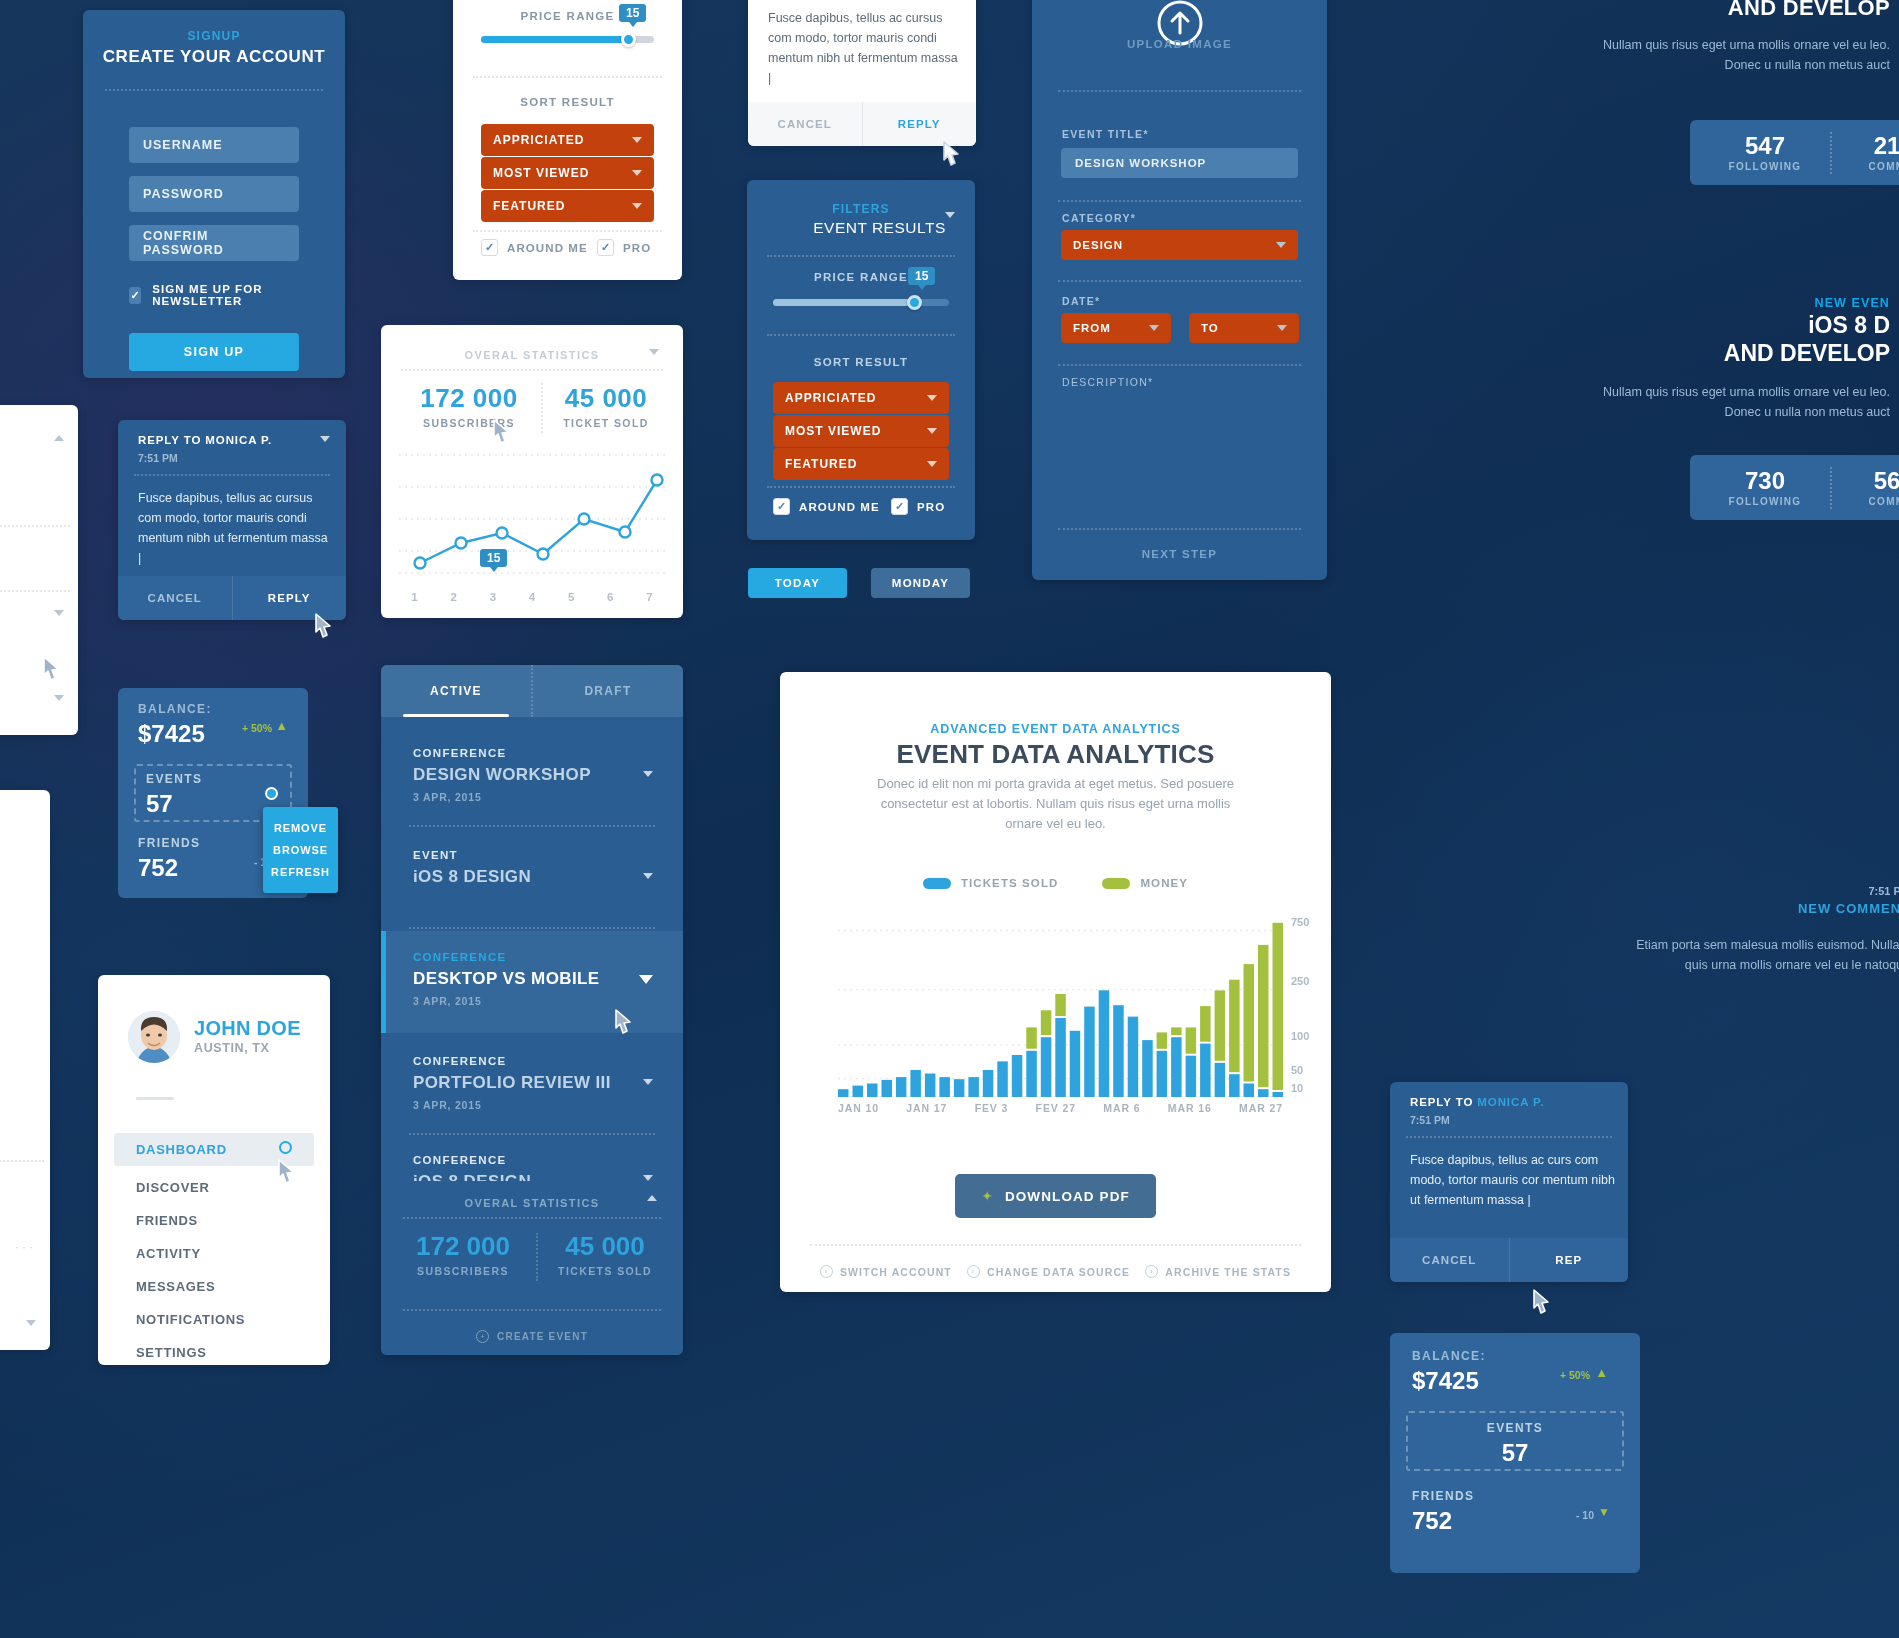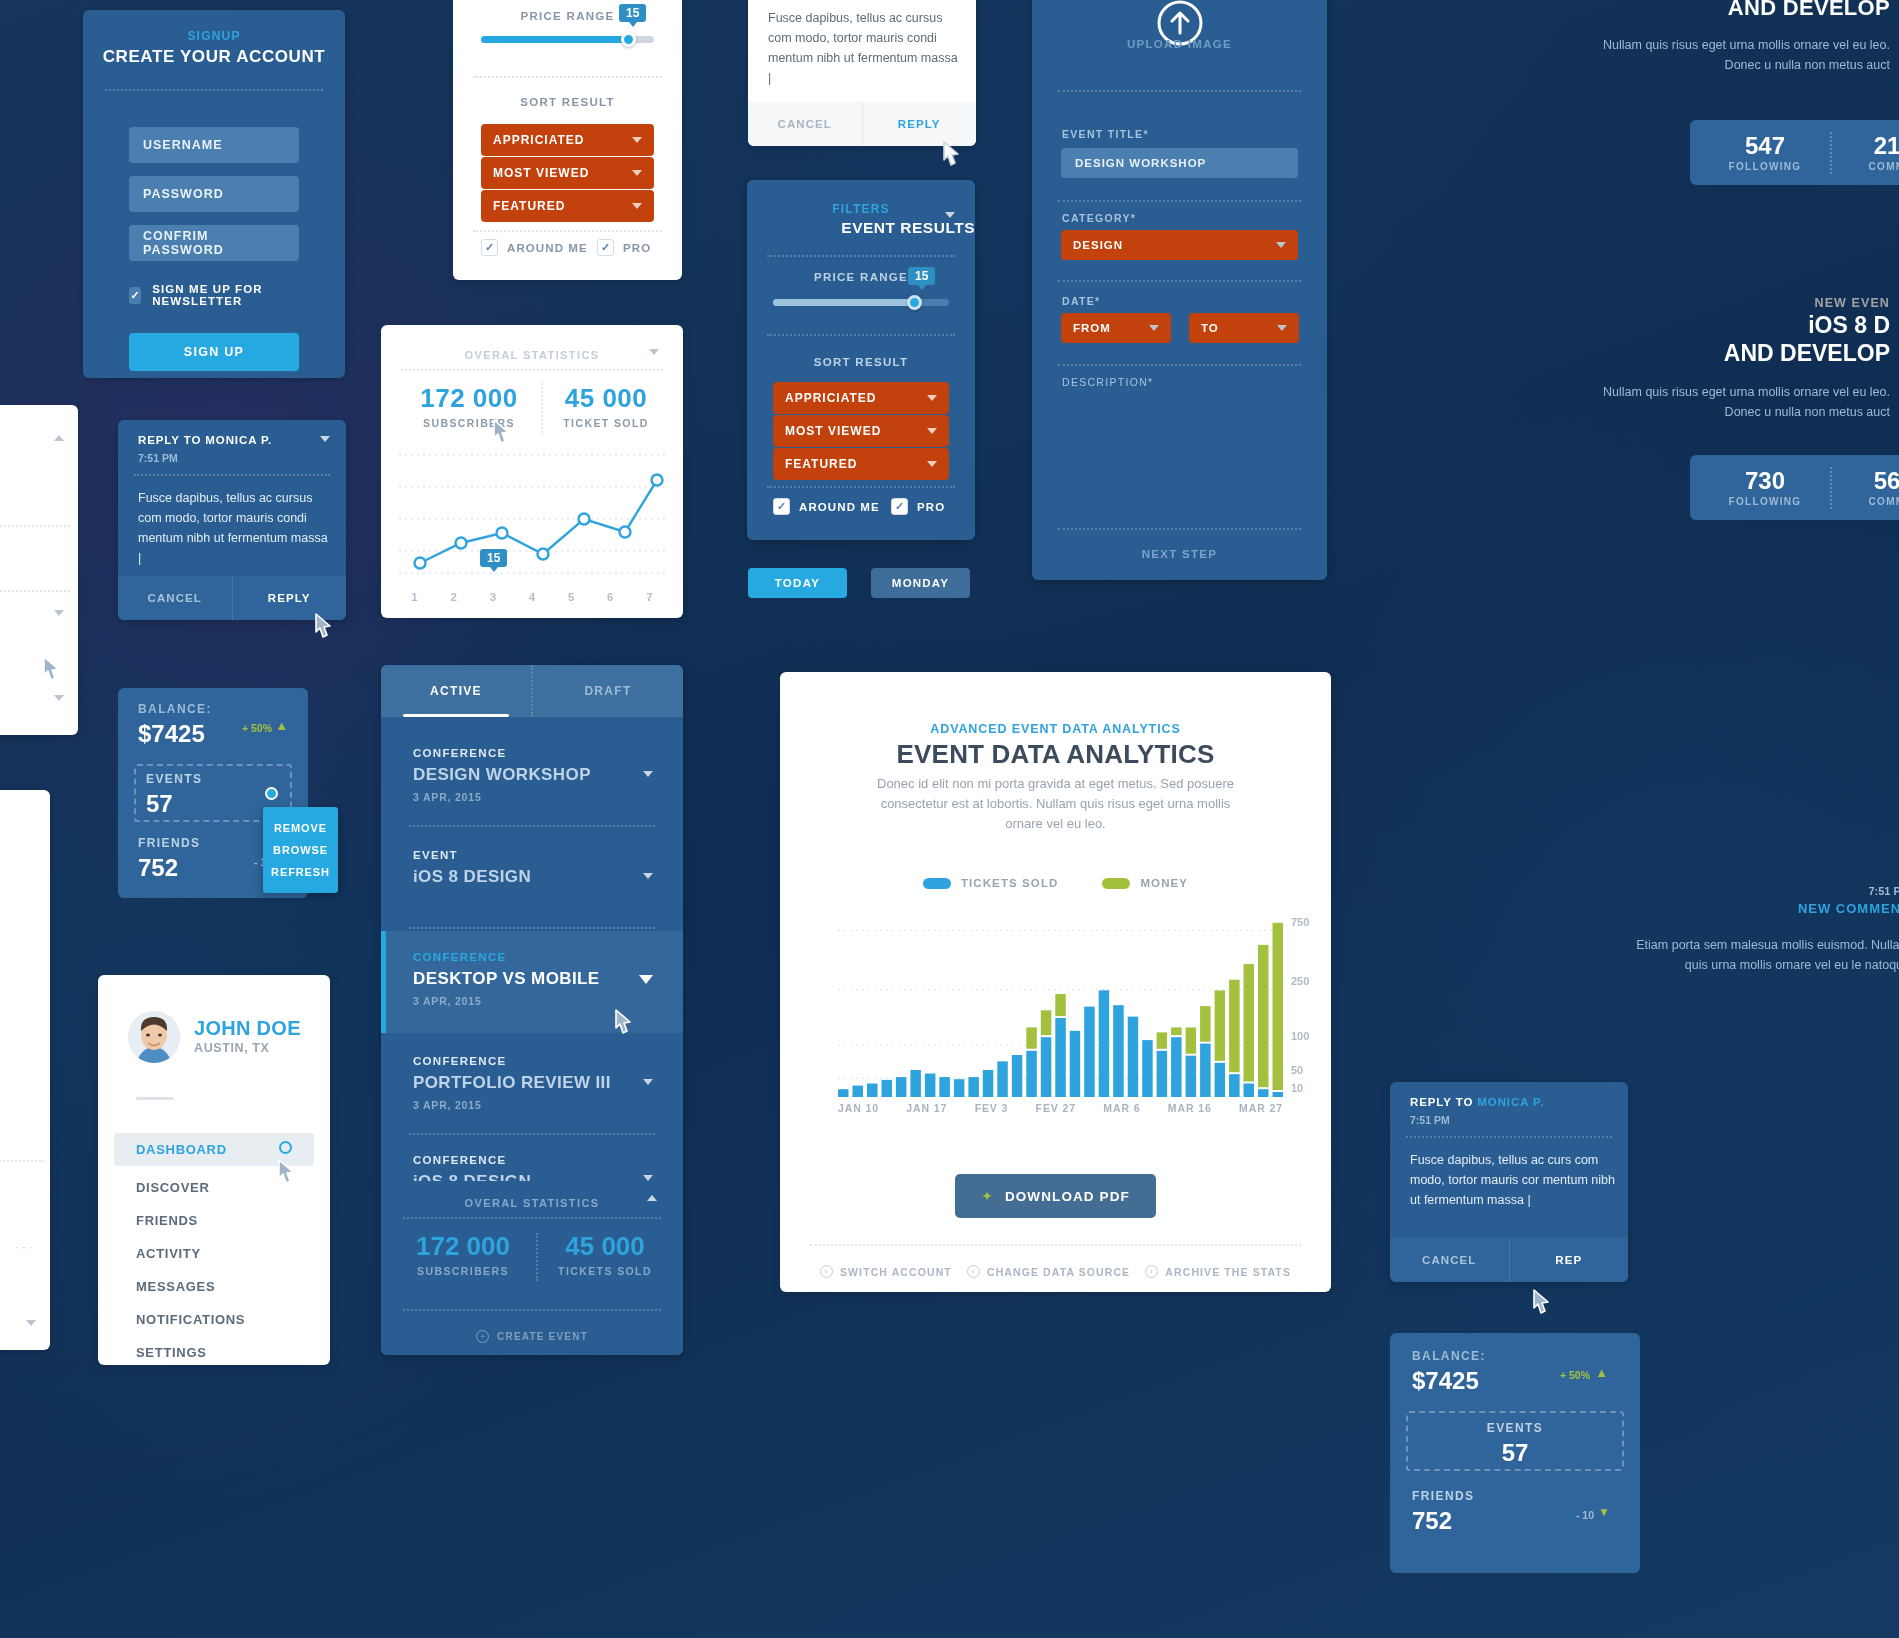--- a/index.html
+++ b/index.html
@@ -400,21 +400,21 @@
       <div style="flex:1;display:flex;align-items:center;justify-content:center;
                   font-size:11.5px;font-weight:bold;letter-spacing:1.1px;color:#2ea3dd;">REPLY</div>
     </div>
   </div>
   <svg class="cursor" style="left:938px;top:140px;" viewBox="0 0 26 32">
     <path d="M6 2 L6 20 L10 16 L13 25 L17 23 L14 15 L20 14 Z" fill="#fff" stroke="#c9d5e0" stroke-width="1.6" stroke-linejoin="round"></path>
   </svg>
 
   <div class="card card-blue" style="left:747px;top:180px;width:228px;height:360px;">
     <div class="ttl-sm" style="margin-top:22px;">FILTERS</div>
-    <div style="font-size:15.5px;font-weight:bold;letter-spacing:.5px;color:#fff;text-align:right;margin-top:3px;padding-left:37px;">EVENT RESULTS</div>
+    <div style="font-size:15.5px;font-weight:normal;letter-spacing:.5px;color:#fff;text-align:center;margin-top:3px;padding-left:37px;">EVENT RESULTS</div>
     <div style="position:absolute;right:20px;top:32px;">
         <div class="caret"></div>
       </div>
     <div class="dashed" style="margin:18px 20px 0 20px;"></div>
 
     <div style="position:absolute;left:0;right:0;top:91px;text-align:center;font-size:11.5px;font-weight:bold;letter-spacing:1.3px;color:#bcd3e6;">PRICE RANGE</div>
     <div class="pill" style="position:absolute;left:161px;top:87px;">15</div>
     <div class="slider-track dk" style="position:absolute;left:26px;right:26px;top:119px;">
       <div class="slider-fill dk" style="width:78%;"></div>
       <div class="slider-knob dk" style="left:76%;"></div>
@@ -607,21 +607,21 @@
       <div style="font-size:10px;font-weight:bold;letter-spacing:1.3px;color:#9dbbd6;margin-top:1px;">FOLLOWING</div>
     </div>
     <div style="position:absolute;left:140px;top:12px;height:42px;border-left:2px dotted rgba(255,255,255,.25);"></div>
     <div style="position:absolute;left:152px;top:12px;width:90px;text-align:center;">
       <div style="font-size:24px;font-weight:bold;color:#fff;">21</div>
       <div style="font-size:10px;font-weight:bold;letter-spacing:1.3px;color:#9dbbd6;margin-top:1px;">COMM</div>
     </div>
   </div>
 
   <div style="position:absolute;left:1390px;top:290px;width:530px;height:230px;">
-    <div style="position:absolute;right:30px;top:6px;font-size:12.5px;font-weight:bold;letter-spacing:1.1px;color:#a3a3a3;">NEW EVEN</div>
+    <div style="position:absolute;right:30px;top:6px;font-size:12.5px;font-weight:bold;letter-spacing:1.1px;color:#0ea5e9;">NEW EVEN</div>
     <div style="position:absolute;right:30px;top:22px;font-size:23px;font-weight:bold;color:#fff;">iOS 8 D</div>
     <div style="position:absolute;right:30px;top:50px;font-size:23px;font-weight:bold;color:#fff;">AND DEVELOP</div>
     <div style="position:absolute;right:30px;top:92px;width:300px;text-align:right;font-size:12.5px;line-height:1.6;color:#9dbbd6;">Nullam quis risus eget urna mollis ornare vel eu leo. Donec u nulla non metus auct</div>
   </div>
   <div class="card card-blue2" style="left:1690px;top:455px;width:240px;height:65px;">
     <div style="position:absolute;left:20px;top:12px;width:110px;text-align:center;">
       <div style="font-size:24px;font-weight:bold;color:#fff;">730</div>
       <div style="font-size:10px;font-weight:bold;letter-spacing:1.3px;color:#9dbbd6;margin-top:1px;">FOLLOWING</div>
     </div>
     <div style="position:absolute;left:140px;top:12px;height:42px;border-left:2px dotted rgba(255,255,255,.25);"></div>

